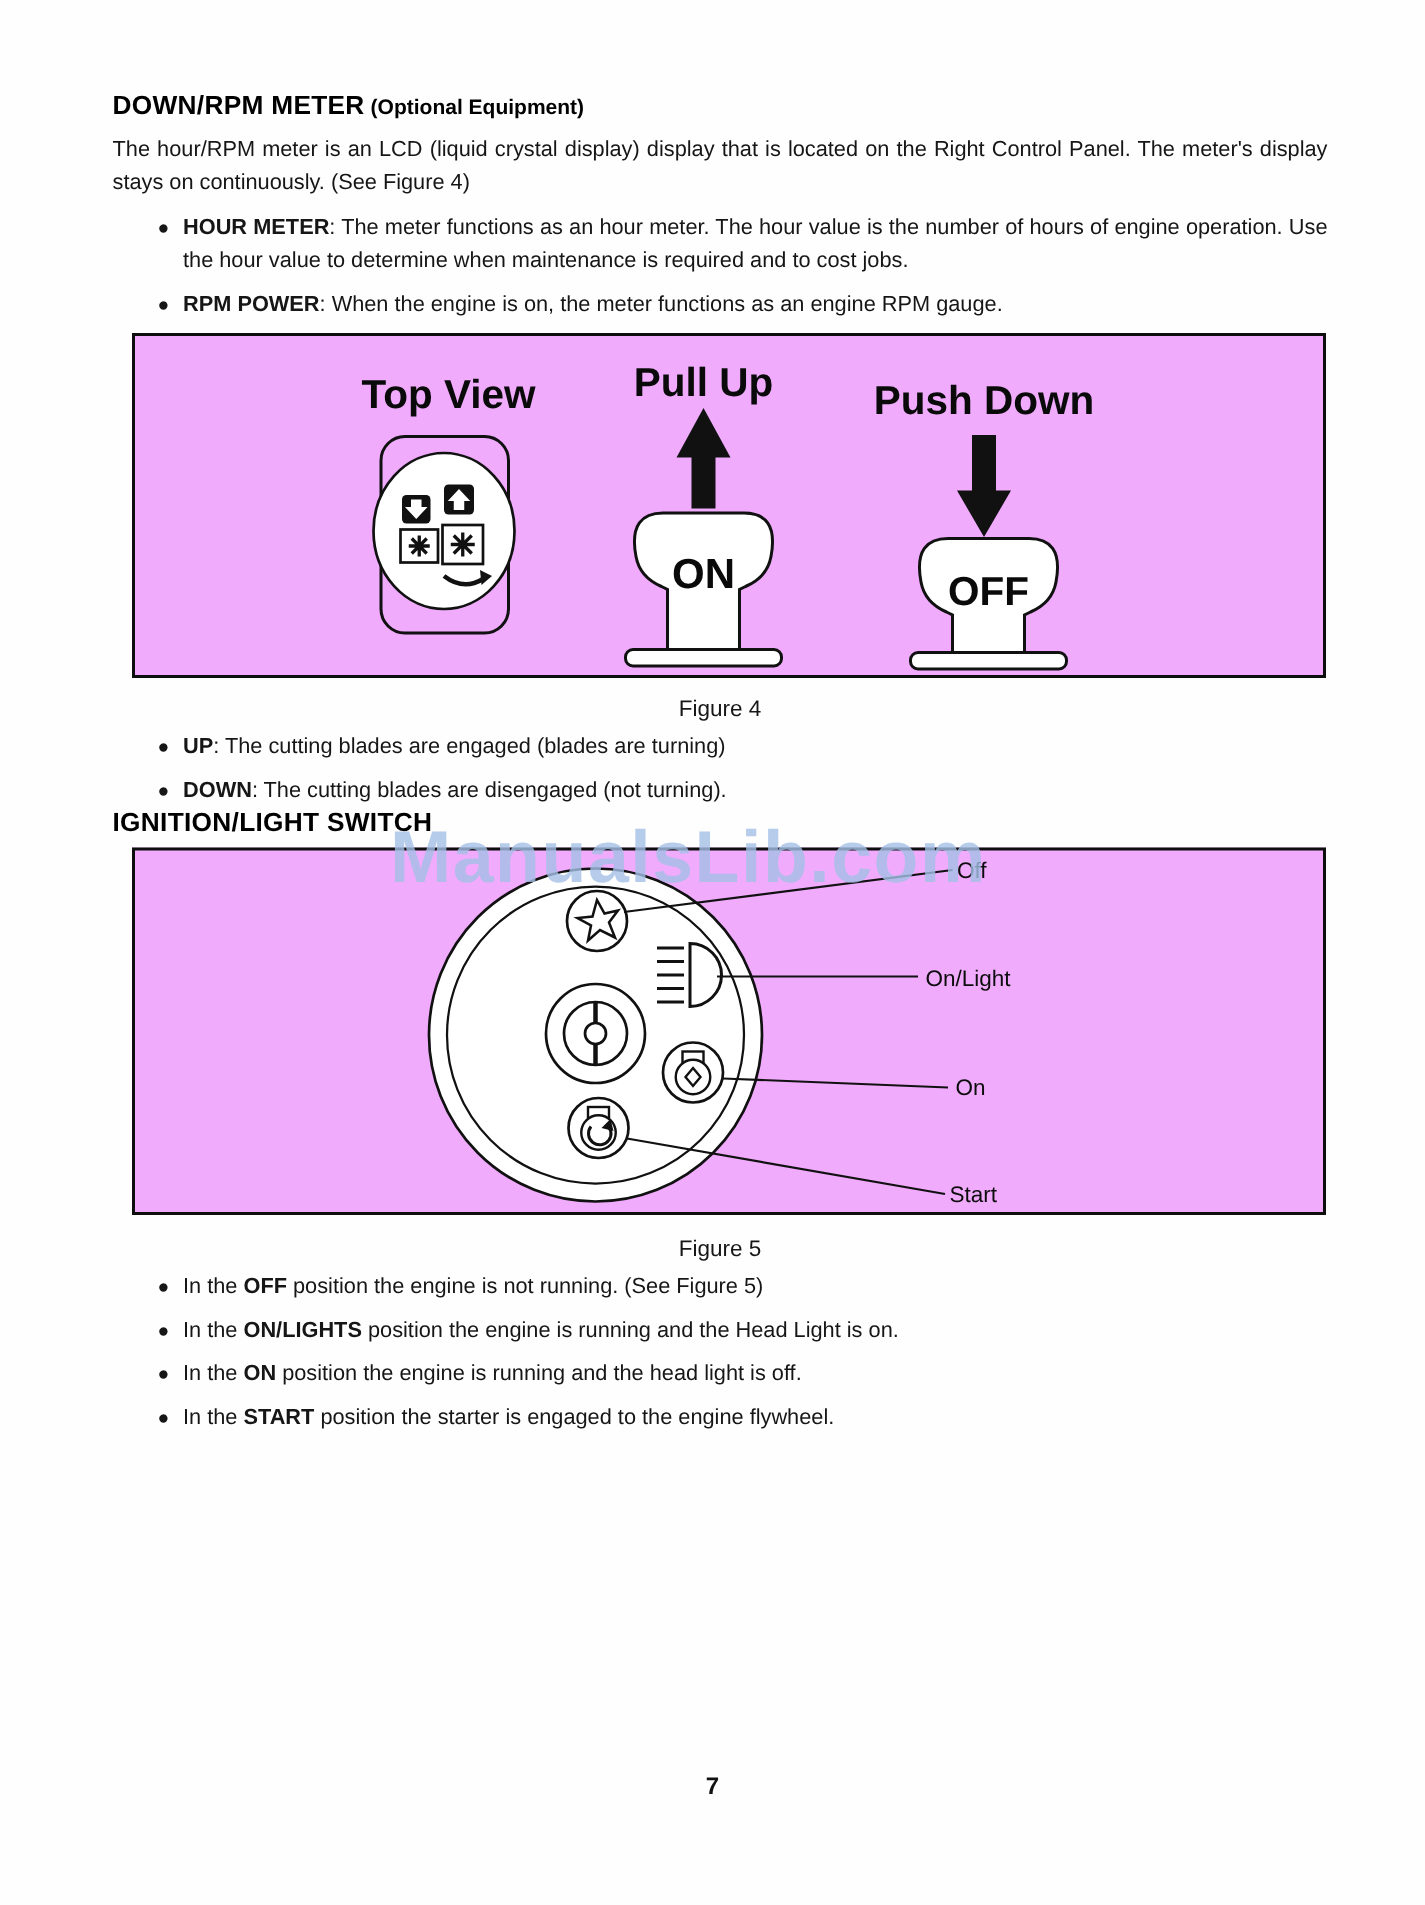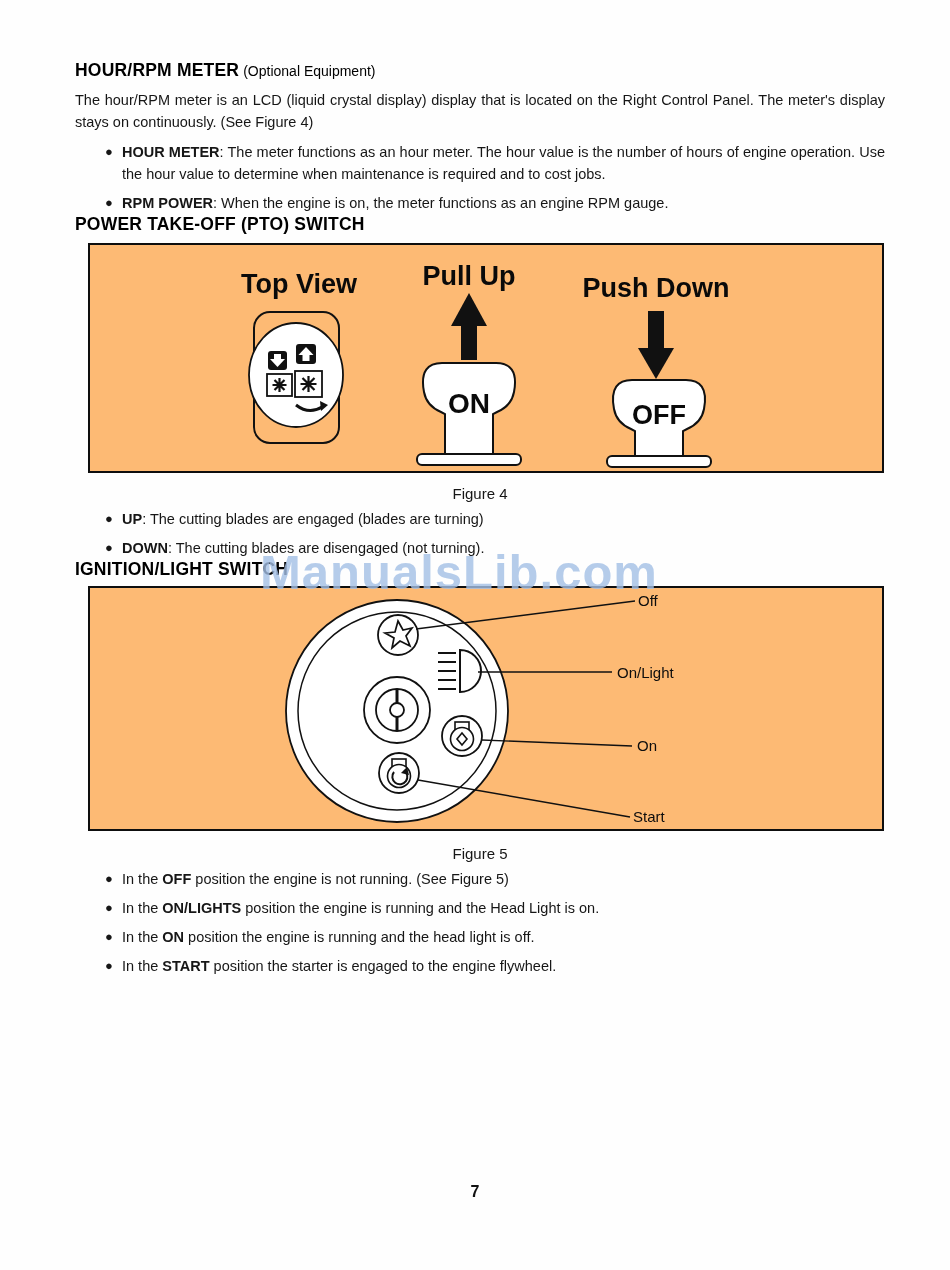--- a/index.html
+++ b/index.html
@@ -2,29 +2,29 @@
 <html><head>
 <meta charset="utf-8">
 <style>
   html,body { margin:0; padding:0; background:#ffffff; }
   .page {
     position:relative; width:950px; height:1270px; overflow:hidden;
     background:#fefefe; font-family:"Liberation Sans", sans-serif; color:#161616;
   }
   .content { position:absolute; left:75px; top:60px; width:810px; }
   h2.section { font-size:17.5px; font-weight:bold; color:#000; margin:0; letter-spacing:0.2px; }
-  h2.section .suffix { font-size:14px; font-weight:normal; letter-spacing:0; margin-left:4px; }
+  h2.section .suffix { font-size:14px; font-weight:bold; letter-spacing:0; margin-left:4px; }
   p.body { font-size:14.5px; line-height:22px; text-align:justify; margin:0; }
   p.mt { margin-top:8px; }
   ul.bullets { margin:8px 0 0 0; padding:0; list-style:none; }
   ul.bullets li { display:flex; font-size:14.5px; line-height:22px; margin-top:7px; }
   ul.bullets li:first-child { margin-top:0; }
   .dot { flex:none; width:17px; margin-left:30px; font-size:13px; }
   .btext { flex:1; text-align:justify; }
-  .figbox { border:2px solid #0e0e0e; margin-left:13px; width:792px; background:#fdba74; }
+  .figbox { border:2px solid #0e0e0e; margin-left:13px; width:792px; background:#f0abfc; }
   .figbox.f4 { margin-top:8px; height:226px; }
   .figbox.f5 { margin-top:6px; height:241px; }
   .caption { text-align:center; font-size:15px; margin-top:13px; }
   .h-pto { margin-top:8px; }
   .h-ign { margin-top:9px; }
   .cap4 { margin-top:12px; }
   .cap5 { margin-top:14px; }
   .pagenum { position:absolute; left:0; right:0; top:1183px; text-align:center;
              font-size:16px; font-weight:bold; color:#111; }
   .watermark {
@@ -37,34 +37,33 @@
 </style>
 </head>
 <body>
 
 <div class="page">
 
   <div class="watermark">ManualsLib.com</div>
 
   <div class="content">
 
-    <h2 class="section"><span>HOUR/RPM METER</span><span class="suffix">(Optional Equipment)</span></h2>
+    <h2 class="section"><span>DOWN/RPM METER</span><span class="suffix">(Optional Equipment)</span></h2>
     <p class="body mt">The hour/RPM meter is an LCD (liquid crystal display) display that is located on the Right Control Panel. The meter's display stays on continuously. (See Figure 4)</p>
     <ul class="bullets">
       <li>
         <span class="dot">●</span>
         <span class="btext"><b>HOUR METER</b><span>: The meter functions as an hour meter. The hour value is the number of hours of engine operation. Use the hour value to determine when maintenance is required and to cost jobs.</span></span>
       </li>
       <li>
         <span class="dot">●</span>
         <span class="btext"><b>RPM POWER</b><span>: When the engine is on, the meter functions as an engine RPM gauge.</span></span>
       </li>
     </ul>
 
-    <h2 class="section h-pto">POWER TAKE-OFF (PTO) SWITCH</h2>
 
     <div class="figbox f4">
       <svg width="792" height="226" viewBox="0 0 792 226">
 
         <text x="209" y="48" text-anchor="middle" font-size="27" class="figlabel" fill="#0a0a0a">Top View</text>
         <rect x="164" y="67" width="85" height="131" rx="16" fill="none" stroke="#111" stroke-width="2"></rect>
         <ellipse cx="206" cy="130" rx="47" ry="52" fill="#fff" stroke="#111" stroke-width="1.8"></ellipse>
 
         <g>
           <rect x="178" y="106" width="19" height="19" rx="3" fill="#111"></rect>

